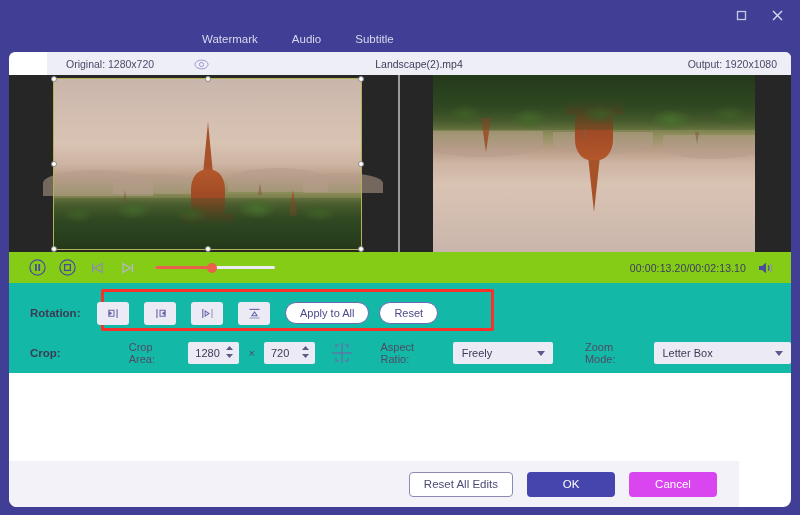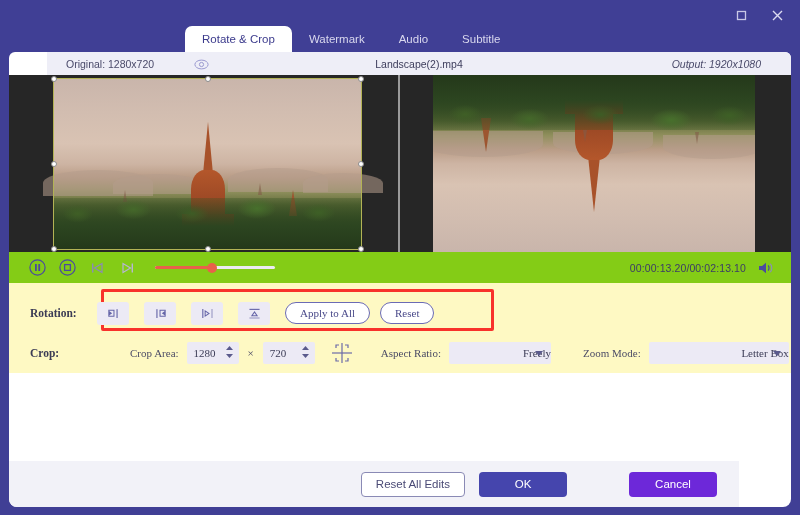--- a/index.html
+++ b/index.html
@@ -77,21 +77,21 @@
   #orig-label { position: absolute; left: 19px; }
   #eye-btn {
     position: absolute; left: 146px; top: 4px;
     width: 16px; height: 16px; cursor: pointer;
     display: flex; align-items: center; justify-content: center;
   }
   #file-label {
     position: absolute; left: 0; right: 0; text-align: center;
     color: #3d3d5c;
   }
-  #out-label { position: absolute; right: 30px; font-style: italic; }
+  #out-label { position: absolute; right: 14px; }
 
   
   #previews {
     position: relative;
     height: 177px;
     display: flex;
     background: #2b2b2b;
   }
   .preview {
     position: relative;
@@ -247,23 +247,22 @@
   }
   #vol-btn {
     position: absolute; right: 16px;
     width: 18px; height: 18px; cursor: pointer;
     display: flex; align-items: center; justify-content: center;
   }
 
   
   #controls {
     position: relative;
-    background: #fef9c3;
+    background: #14b8a6;
     padding-top: 10px;
-    font-family: Liberation Serif, serif;
   }
   .row {
     display: flex; align-items: center;
     height: 40px;
     position: relative;
   }
   .row-label {
     width: 88px; padding-left: 21px;
     font-size: 11.5px; font-weight: bold; color: #3b3b55;
   }
@@ -322,21 +321,20 @@
   }
   .select {
     position: relative;
     height: 22px;
     background: #eceaf5;
     border-radius: 2px;
     display: flex; align-items: center;
     padding-left: 9px;
     font-size: 11px; color: #3b3b55;
     cursor: pointer;
-    justify-content: flex-end;
   }
   #aspect-select { width: 102px; margin-right: 32px; }
   #zoom-select { width: 140px; }
   .caret {
     position: absolute; right: 8px; top: 9px;
     width: 0; height: 0;
     border-left: 4px solid transparent;
     border-right: 4px solid transparent;
     border-top: 5px solid #5a5a8c;
   }
@@ -351,21 +349,21 @@
   }
   .f-btn {
     height: 25px; min-width: 88px; padding: 0 14px;
     border-radius: 4px;
     font-size: 11.5px;
     display: flex; align-items: center; justify-content: center;
     cursor: pointer;
   }
   #btn-reset-all { border: 1px solid #8a8ab5; background: #ffffff; color: #4a4a75; }
   #btn-ok { background: #4545ad; color: #ffffff; }
-  #btn-cancel { background: #6d28d9; color: #ffffff; margin-left: 48px; }
+  #btn-cancel { background: #d946ef; color: #ffffff; }
 </style>
 </head>
 <body>
 
 <div id="window">
 
   <div id="titlebar">
     <div id="win-controls">
       <div class="win-btn">
         <svg width="13" height="13" viewBox="0 0 13 13">
@@ -373,21 +371,20 @@
         </svg>
       </div>
       <div class="win-btn">
         <svg width="15" height="15" viewBox="0 0 15 15">
           <path d="M3 3 L12 12 M12 3 L3 12" stroke="#dcdbf0" stroke-width="1.4" fill="none"></path>
         </svg>
       </div>
     </div>
 
     <div id="tabs">
-      <div class="tab active">Rotate &amp; Crop</div>
       <div class="tab">Watermark</div>
       <div class="tab">Audio</div>
       <div class="tab">Subtitle</div>
     </div>
   </div>
 
   <div id="panel">
 
     <div id="infostrip">
       <div id="orig-label">Original: 1280x720</div>

